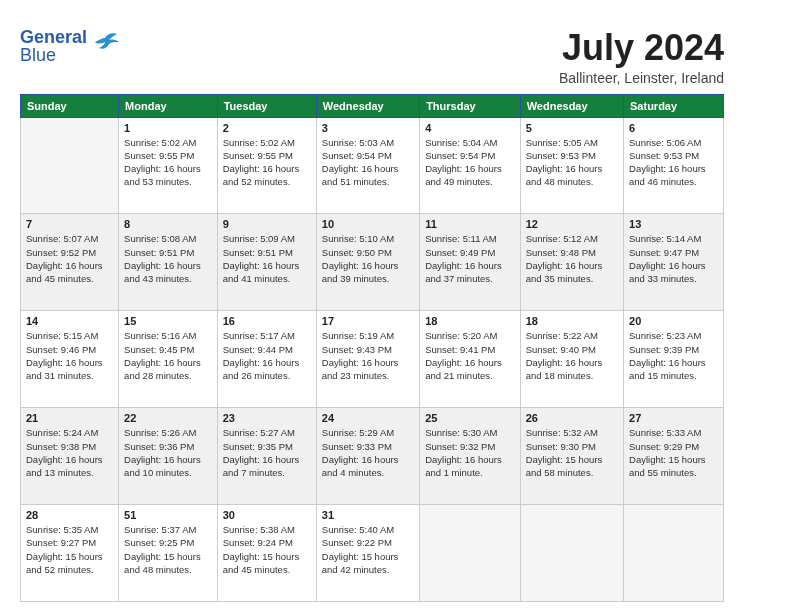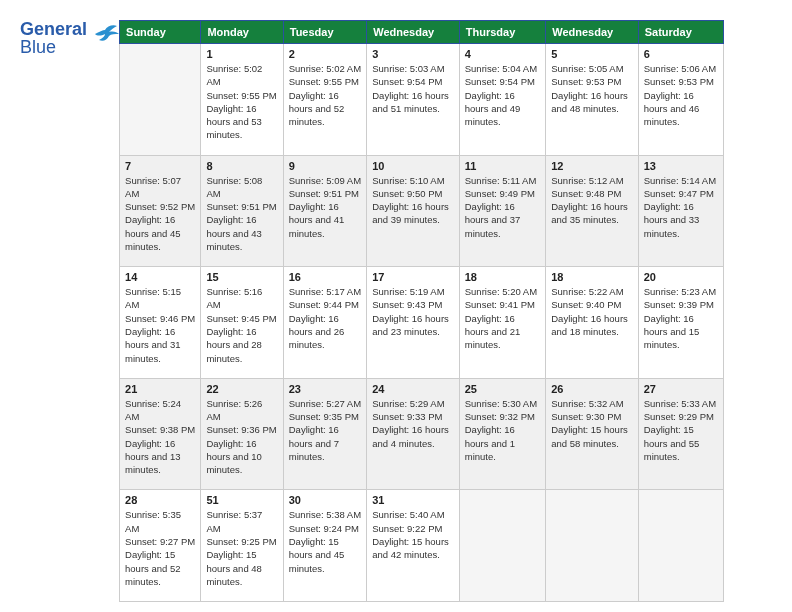--- a/index.html
+++ b/index.html
@@ -6,23 +6,23 @@
     body {
       width: 792px;
       height: 612px;
       font-family: Arial, sans-serif;
       background: #fff;
       overflow: hidden;
     }
     .page {
       width: 744px;
       height: 612px;
-      padding: 20px 20px 10px 20px;
-      display: flex;
-      flex-direction: row;
+      padding: 28px 20px 10px 20px;
+      display: flex;
+      flex-direction: column;
     }
     .header {
       display: flex;
       justify-content: space-between;
       align-items: flex-start;
       margin-bottom: 8px;
     }
     .logo-area {
       display: flex;
       flex-direction: column;
@@ -99,20 +99,24 @@
           <span style="font-size:18px; font-weight:bold; color:#2a5caa;">General</span>
           <span style="font-size:18px; font-weight:normal; color:#2a5caa;">Blue</span>
         </div>
         <div style="margin-left:2px; margin-top:-4px;">
           <svg width="28" height="24" viewBox="0 0 28 24">
             <path d="M14 8 C16 4, 22 2, 26 4 C22 6, 20 8, 18 10 C22 9, 26 10, 28 12 C24 12, 20 12, 18 14 C16 18, 12 20, 8 18 C12 16, 14 14, 14 12 C10 14, 6 14, 4 12 C8 10, 12 8, 14 8Z" fill="#2a90d0"></path>
           </svg>
         </div>
       </div>
     </div>
+    <div class="title-area">
+      <div class="month-title">July 2024</div>
+      <div class="subtitle">Ballinteer, Leinster, Ireland</div>
+    </div>
   </div>
 
   <table class="calendar-table">
     <thead>
       <tr>
       <th>Sunday</th>
           <th>Monday</th>
           <th>Tuesday</th>
           <th>Wednesday</th>
           <th>Thursday</th>

